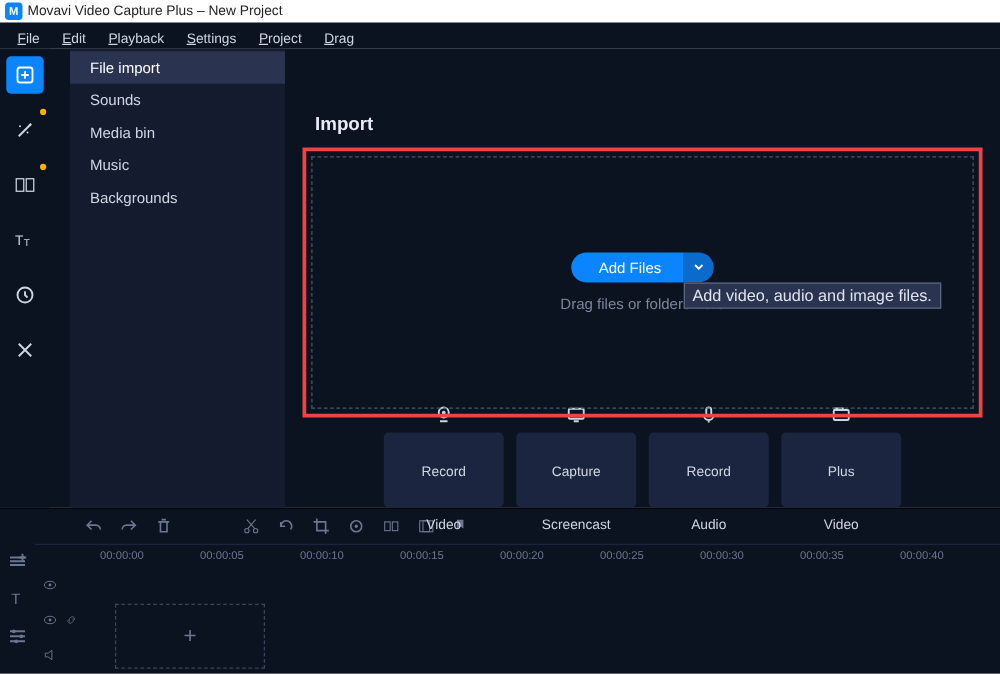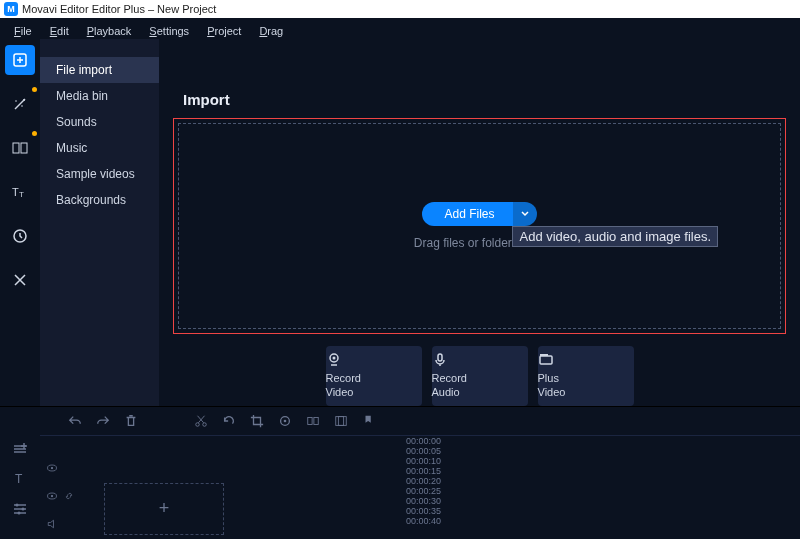--- a/index.html
+++ b/index.html
@@ -8,57 +8,57 @@
   .titlebar { height: 20px; background: #fff; display: flex; align-items: center; padding: 0 4px; font-size: 11px; color: #222; }
   .titlebar .logo { width: 14px; height: 14px; background: #0a84ff; border-radius: 3px; margin-right: 4px; display:flex;align-items:center;justify-content:center;color:#fff;font-size:9px;font-weight:bold;}
   .menubar { height: 22px; background: #0b1220; display: flex; align-items: flex-end; padding: 0 6px; gap: 2px; }
   .menubar span { color: #cfd6e3; font-size: 11px; padding: 2px 8px; text-decoration: underline; text-decoration-color: transparent; cursor: default; }
   .menubar span::first-letter { text-decoration: underline; }
   .workspace { flex: 1; background: #0b1220; display: flex; position: relative; }
   .toolstrip { width: 40px; background: #0b1220; display: flex; flex-direction: column; align-items: center; padding-top: 6px; gap: 14px; }
   .toolbtn { width: 30px; height: 30px; border-radius: 4px; display: flex; align-items: center; justify-content: center; position: relative; color: #cfd6e3; }
   .toolbtn.active { background: #0a84ff; color: #fff; }
   .dot { position: absolute; top: -2px; right: -2px; width: 5px; height: 5px; background: #ffb000; border-radius: 50%; }
-  .sidepanel { width: 119px; background: #141b2e; padding-top: 18px; }
+  .sidepanel { width: 172px; background: #141b2e; padding-top: 2px; margin-left: 16px; }
   .sideitem { height: 26px; display: flex; align-items: center; padding-left: 16px; font-size: 12px; color: #cfd6e3; }
   .sideitem.sel { background: #2a3450; color: #fff; }
   .mainarea { flex: 1; display: flex; flex-direction: column; padding: 8px 14px 0 14px; position: relative; margin-top: 44px; }
   .main-title { color: #e8ecf5; font-size: 15px; font-weight: 600; margin-bottom: 10px; padding-left: 10px;}
-  .dropzone-wrap { position: relative; height: 216px; border: 1px solid #ef4444; }
+  .dropzone-wrap { position: relative; height: 216px; border: 3px solid #ef4444; }
   .dropzone { position: absolute; inset: 4px; border: 1px dashed #4a5670; display: flex; flex-direction: column; align-items: center; justify-content: center; }
   .addrow { display: flex; align-items: center; position: relative; }
   .addbtn { background: #0a84ff; color: #fff; font-size: 12px; height: 24px; border-radius: 12px 0 0 12px; padding: 0 18px 0 22px; display: flex; align-items: center; border:none;}
   .adddrop { background: #0a6bcc; color: #fff; height: 24px; width: 24px; border-radius: 0 12px 12px 0; display: flex; align-items: center; justify-content: center; font-size: 10px; border:none;}
   .draglabel { color: #7d879c; font-size: 12px; margin-top: 10px; }
   .tooltip { position: absolute; top: 24px; left: 90px; background: #2a3450; border: 1px solid #5a6580; color: #e0e4ee; font-size: 13px; padding: 2px 6px; white-space: nowrap; }
   .tilesrow { display: flex; gap: 10px; justify-content: center; margin-top: 12px; }
-  .tile { width: 96px; height: 60px; background: #1b2540; border-radius: 4px; display: flex; flex-direction: column; align-items: flex-start; justify-content: center; color: #cfd6e3; font-size: 11px; text-align:center; line-height:1.2;}
+  .tile { width: 96px; height: 60px; background: #1b2540; border-radius: 4px; display: flex; flex-direction: column; align-items: center; justify-content: center; color: #cfd6e3; font-size: 11px; text-align:center; line-height:1.2;gap:28px;}
   .tile .ticon { margin-bottom: 4px; color: #cfd6e3; }
   .timeline-area { height: 145px; background: #0b1220; border-top: 1px solid #000; display:flex; flex-direction:column;}
   .tl-toolbar { height: 28px; display: flex; align-items: center; padding: 0 10px; gap: 18px; color:#6b7690;}
   .tl-toolbar .grp { display:flex; gap:14px; align-items:center;}
   .tl-toolbar .sep { width: 20px; }
-  .tl-ruler { height: 18px; display:flex; align-items:center; padding-left: 52px; gap: 0; color:#6b7690; font-size:9px; position:relative; border-top:1px solid #1b2540;flex-direction:column;}
+  .tl-ruler { height: 18px; display:flex; align-items:center; padding-left: 52px; gap: 0; color:#6b7690; font-size:9px; position:relative; border-top:1px solid #1b2540;}
   .tl-ruler span { width: 80px; display:inline-block; }
   .tl-tracks { flex:1; display:flex; }
   .tl-trackheads { width:48px; display:flex; flex-direction:column; gap:6px; padding:4px 6px;}
   .tl-trackheads .th { height:22px; display:flex; align-items:center; gap:6px; color:#6b7690;}
   .tl-body { flex:1; position:relative; padding-top:4px;}
   .clip-slot { position:absolute; left:16px; top:30px; width:120px; height:52px; border:1px dashed #3a4560; display:flex; align-items:center; justify-content:center; color:#6b7690;}
   .left-tl-btns { width:40px; display:flex; flex-direction:column; align-items:center; gap:14px; padding-top:6px; color:#6b7690;}
   .tl-wrap { display:flex; flex:1;}
   svg { display:block; }
 </style>
 </head>
 <body>
 
 <div class="window">
   <div class="titlebar">
     <div class="logo">M</div>
-    <span>Movavi Editor Editor Plus – New Project</span>
+    <span>Movavi Video Capture Plus – New Project</span>
   </div>
 
   <div class="menubar">
     <span>File</span>
     <span>Edit</span>
     <span>Playback</span>
     <span>Settings</span>
     <span>Project</span>
     <span>Drag</span>
   </div>
@@ -104,30 +104,27 @@
             <path d="M3 13L13 3M3 3l10 10" stroke="#cfd6e3" stroke-width="1.5"></path>
           </svg>
       </div>
     </div>
 
     <div class="sidepanel">
       <div class="sideitem sel">
           <span>File import</span>
         </div>
       <div class="sideitem">
+          <span>Sounds</span>
+        </div>
+      <div class="sideitem">
           <span>Media bin</span>
         </div>
       <div class="sideitem">
-          <span>Sounds</span>
-        </div>
-      <div class="sideitem">
           <span>Music</span>
-        </div>
-      <div class="sideitem">
-          <span>Sample videos</span>
         </div>
       <div class="sideitem">
           <span>Backgrounds</span>
         </div>
     </div>
 
     <div class="mainarea">
       <div class="main-title">Import</div>
       <div class="dropzone-wrap">
         <div class="dropzone">
@@ -148,20 +145,30 @@
         <div class="tile">
           <div class="ticon">
               <svg width="16" height="16" viewBox="0 0 16 16">
                 <circle cx="8" cy="6" r="4" fill="none" stroke="#cfd6e3" stroke-width="1.5"></circle>
                 <circle cx="8" cy="6" r="1.5" fill="#cfd6e3"></circle>
                 <path d="M5 13h6" stroke="#cfd6e3" stroke-width="1.5"></path>
               </svg>
             </div>
           <span>Record</span>
           <span>Video</span>
+        </div>
+        <div class="tile">
+          <div class="ticon">
+              <svg width="16" height="16" viewBox="0 0 16 16">
+                <rect x="2" y="3" width="12" height="8" rx="1" fill="none" stroke="#cfd6e3" stroke-width="1.5"></rect>
+                <path d="M6 13h4" stroke="#cfd6e3" stroke-width="1.5"></path>
+              </svg>
+            </div>
+          <span>Capture</span>
+          <span>Screencast</span>
         </div>
         <div class="tile">
           <div class="ticon">
               <svg width="16" height="16" viewBox="0 0 16 16">
                 <rect x="6" y="2" width="4" height="7" rx="2" fill="none" stroke="#cfd6e3" stroke-width="1.5"></rect>
                 <path d="M4 8a4 4 0 008 0M8 12v2" stroke="#cfd6e3" stroke-width="1.5" fill="none"></path>
               </svg>
             </div>
           <span>Record</span>
           <span>Audio</span>

